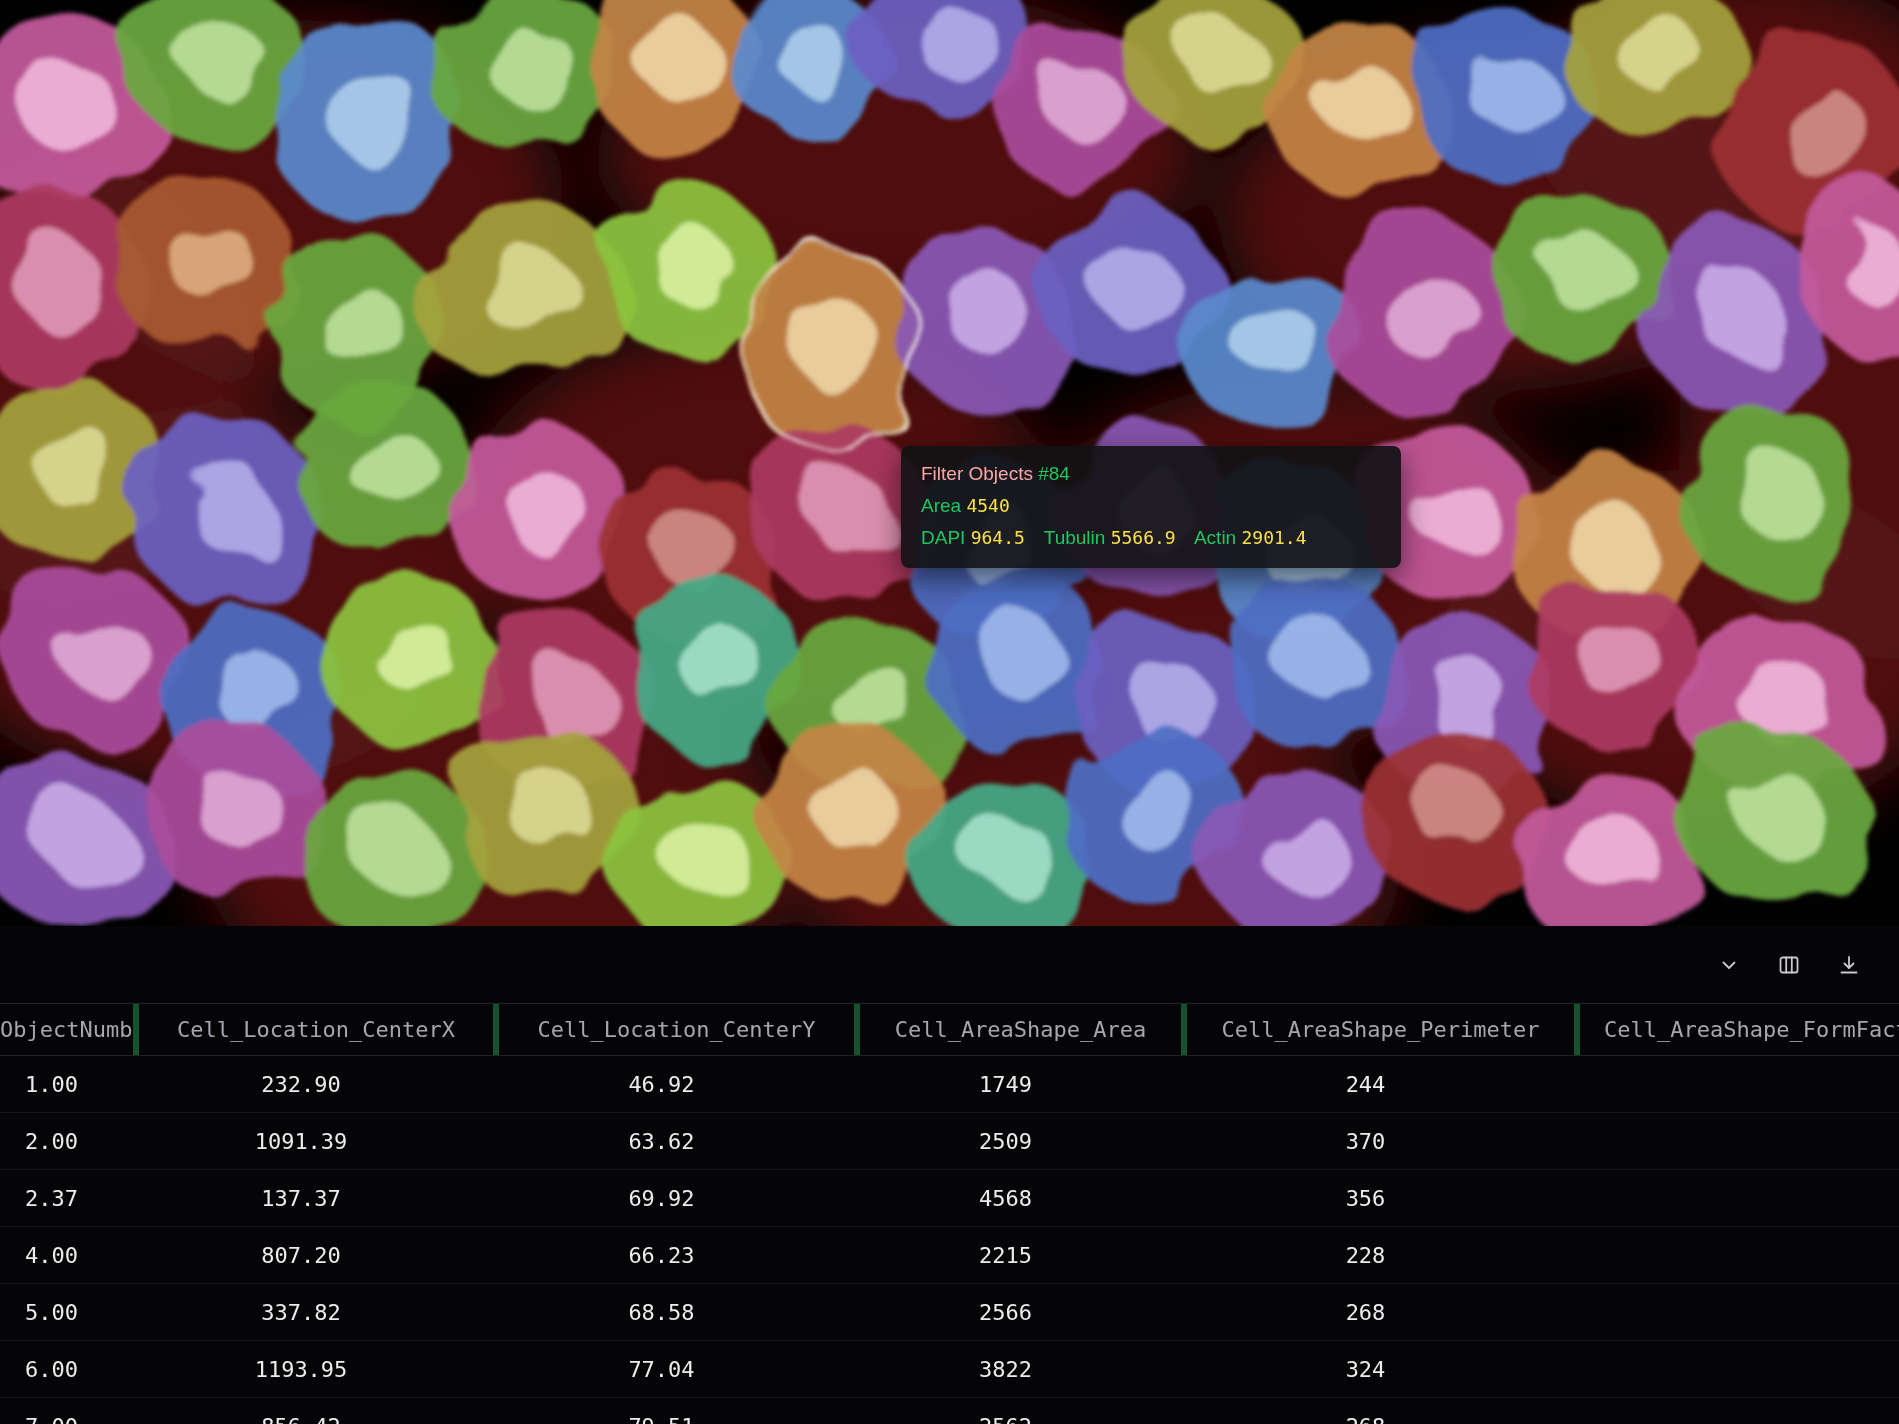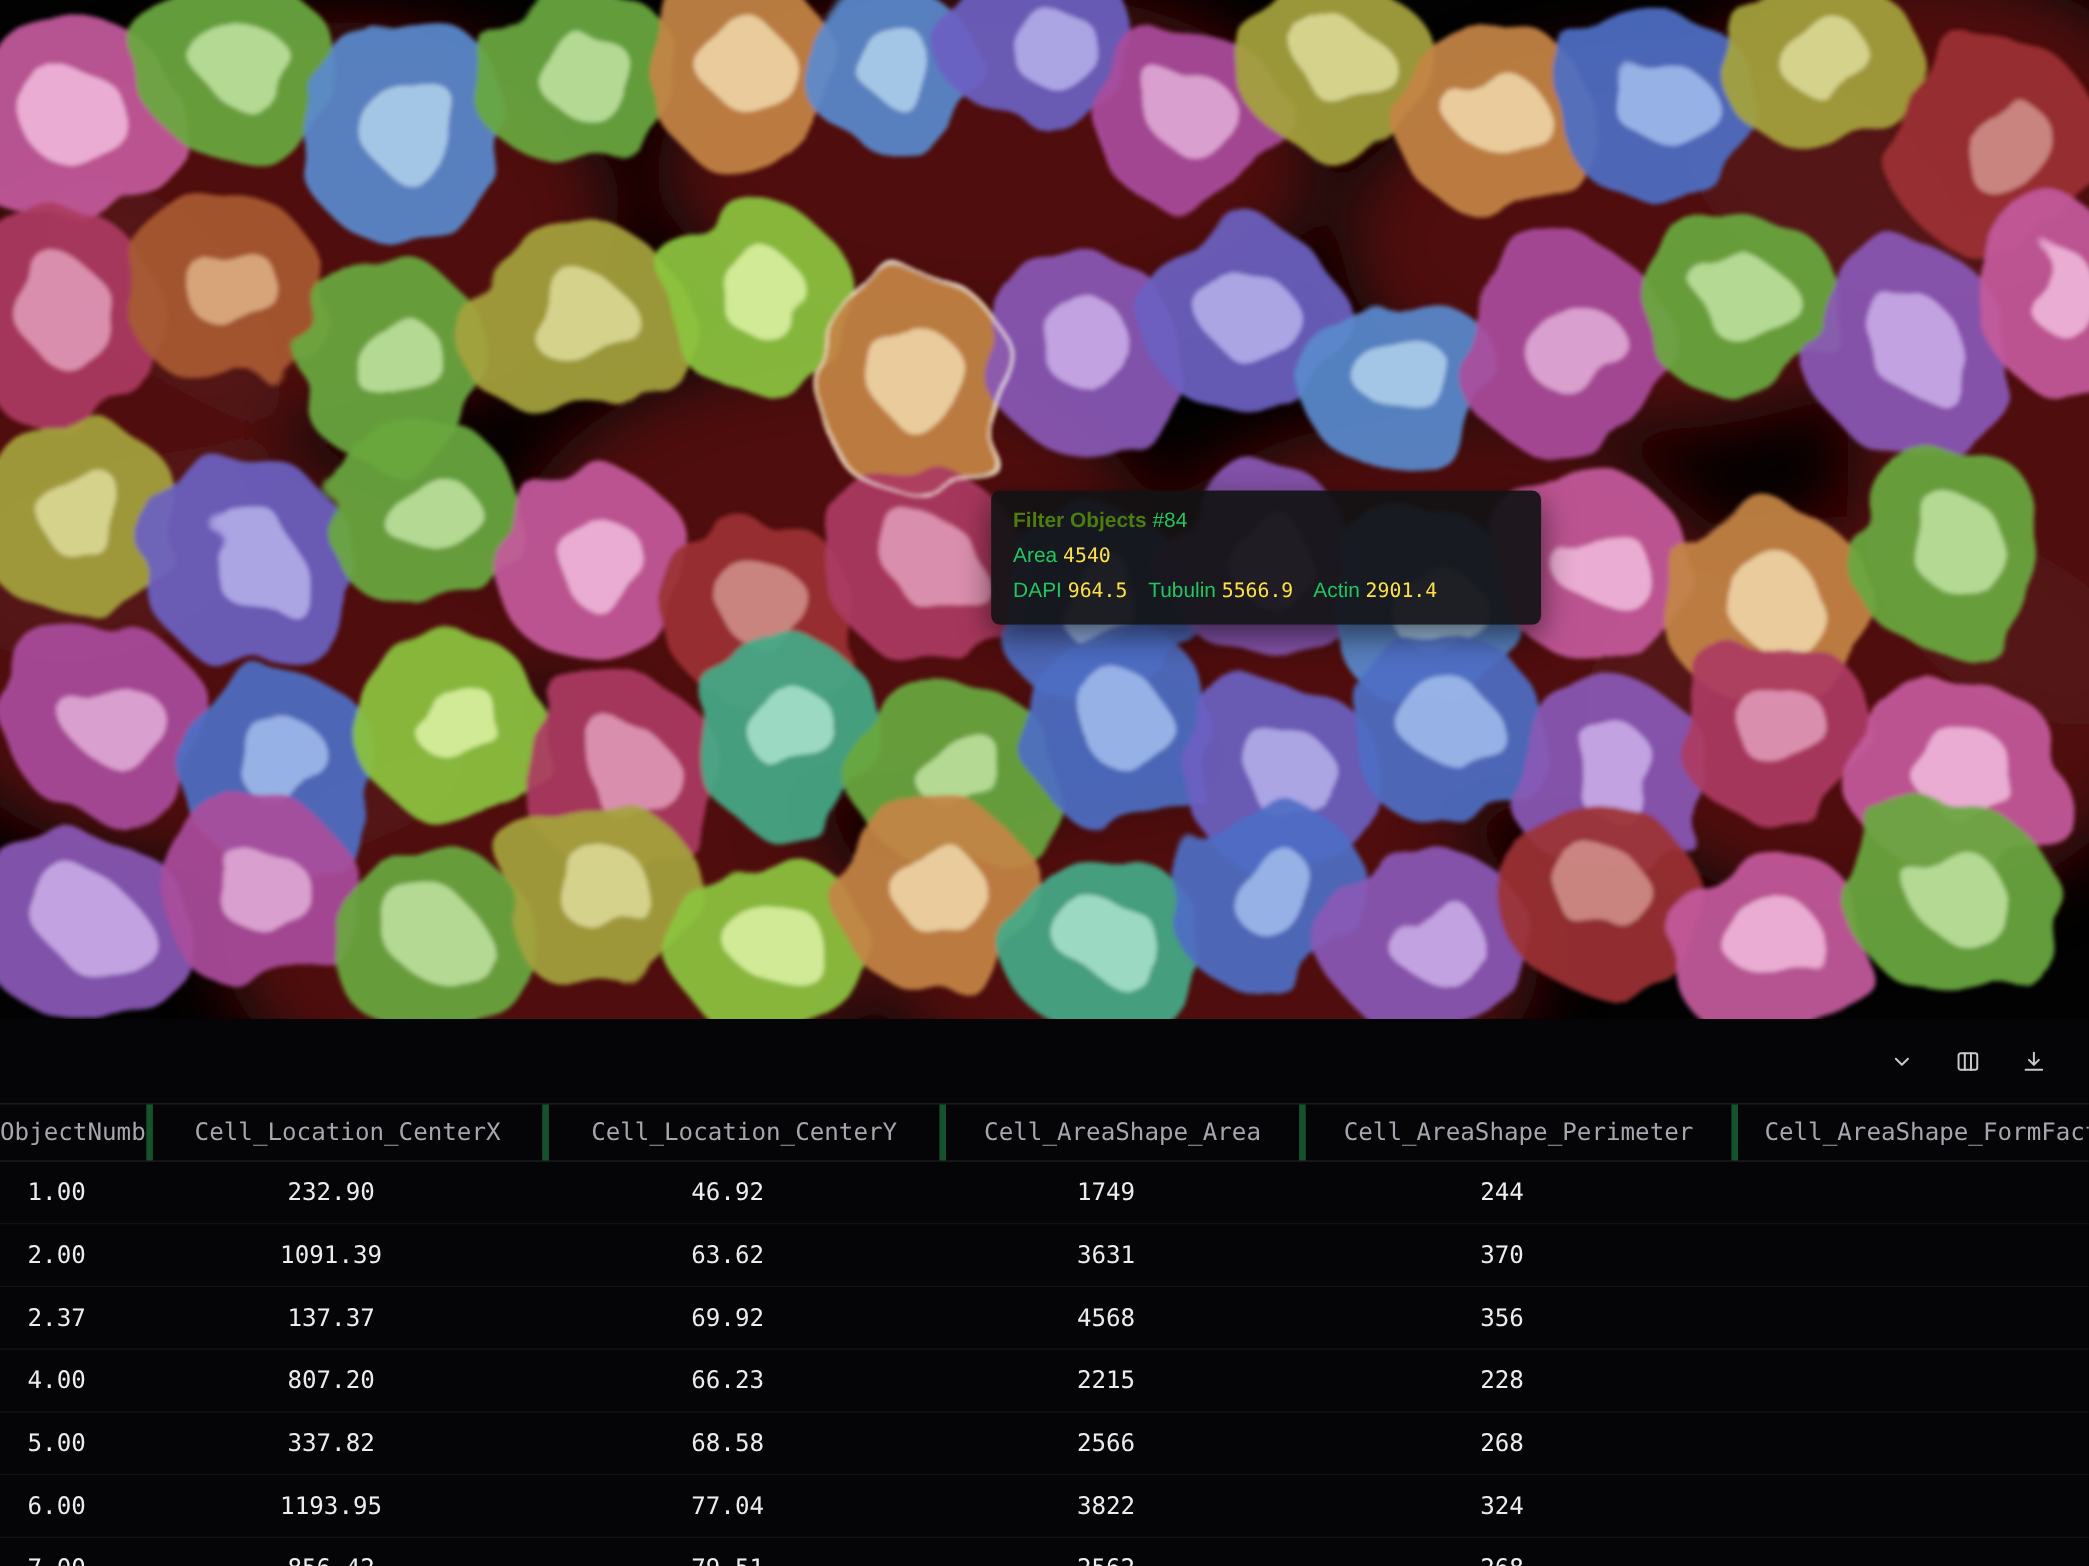--- a/index.html
+++ b/index.html
@@ -8,21 +8,21 @@
 
   
   .viewer{position:absolute;left:0;top:0;width:1899px;height:926px;background:#000;overflow:hidden;}
   .viewer svg{display:block;width:1899px;height:926px;}
 
   
   .tooltip{position:absolute;left:901px;top:446px;min-width:460px;
            background:rgba(18,18,20,0.93);border-radius:8px;padding:12px 20px 14px 20px;
            font-family:"Liberation Sans",sans-serif;font-size:19px;line-height:32px;
            color:#f2f2f2;box-shadow:0 10px 28px rgba(0,0,0,0.55);white-space:nowrap;}
-  .tt-title{font-weight:700;color:#4d7c0f;}
+  .tt-title{font-weight:400;color:#fca5a5;}
   .tt-dim{color:#22c55e;font-weight:400;}
   .tt-num{font-family:"DejaVu Sans Mono",monospace;font-size:18px;color:#fde047;}
   .tt-sp{display:inline-block;width:14px;}
 
   
   .handle{position:absolute;left:724px;top:930px;width:46px;height:5px;border-radius:3px;
           background:#45454b;cursor:row-resize;}
 
   
   .panel{position:absolute;left:0;top:926px;width:1899px;height:498px;background:#050507;}
@@ -394,21 +394,21 @@
             <div class="td c1">232.90</div>
             <div class="td c2">46.92</div>
             <div class="td c3">1749</div>
             <div class="td c4">244</div>
             <div class="td c5"></div>
           </div>
           <div class="tr">
             <div class="td c0">2.00</div>
             <div class="td c1">1091.39</div>
             <div class="td c2">63.62</div>
-            <div class="td c3">3631</div>
+            <div class="td c3">2509</div>
             <div class="td c4">370</div>
             <div class="td c5"></div>
           </div>
           <div class="tr">
             <div class="td c0">2.37</div>
             <div class="td c1">137.37</div>
             <div class="td c2">69.92</div>
             <div class="td c3">4568</div>
             <div class="td c4">356</div>
             <div class="td c5"></div>

